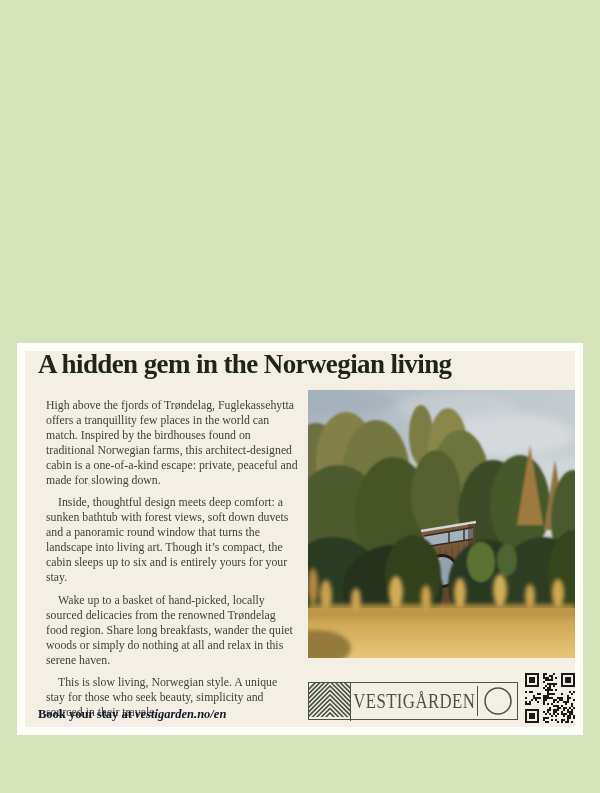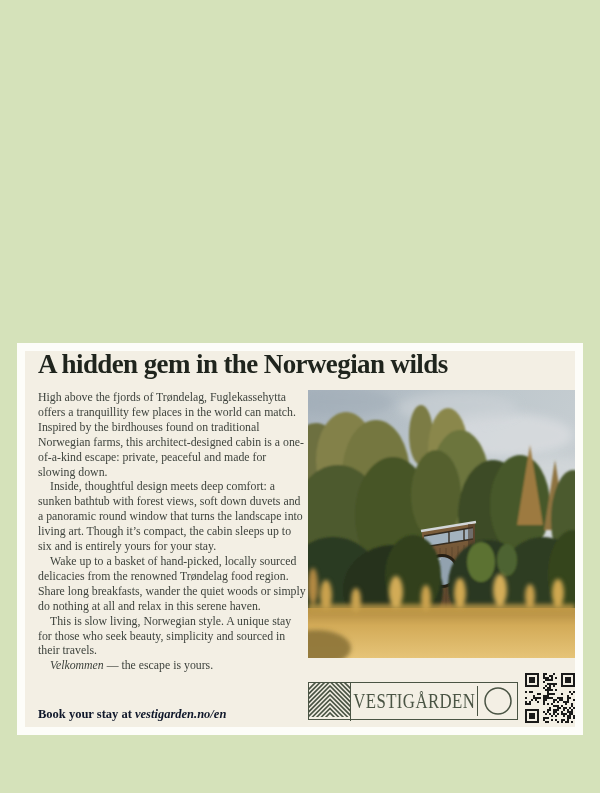--- a/index.html
+++ b/index.html
@@ -22,21 +22,21 @@
   }
   h1.headline{
     position:absolute;left:13px;top:-4px;margin:0;
     font-size:27px;font-weight:700;letter-spacing:-0.6px;line-height:34px;
     color:var(--headline);white-space:nowrap;
   }
   .body-text{
     position:absolute;left:13px;top:39px;width:268px;
     font-size:11.8px;line-height:14.9px;color:var(--body-text);
   }
-  .body-text p{margin:0;}
+  .body-text p{margin:8px;}
   .paras p:not(:first-child){text-indent:12px;}
   .closing{text-indent:12px;}
   .photo{
     position:absolute;left:283px;top:39px;width:267px;height:268px;overflow:hidden;
   }
   .logo{
     position:absolute;left:283px;top:331px;width:210px;height:38px;
     border:1.5px solid var(--brand-green);display:flex;align-items:center;
   }
   .logo-chevron{width:42px;border-right:1.5px solid var(--brand-green);overflow:hidden;}
@@ -52,30 +52,29 @@
     position:absolute;left:13px;top:356px;margin:0;
     font-size:12.5px;font-weight:700;color:#0f172a;
   }
 </style>
 </head>
 <body>
 
 <div class="card">
   <div class="card-inner">
 
-    <h1 class="headline">A hidden gem in the Norwegian wilds</h1>
+    <h1 class="headline">A hidden gem in the Norwegian living</h1>
 
     <div class="body-text">
       <div class="paras">
           <p>High above the fjords of Trøndelag, Fuglekassehytta offers a tranquillity few places in the world can match. Inspired by the birdhouses found on traditional Norwegian farms, this architect-designed cabin is a one-of-a-kind escape: private, peaceful and made for slowing down.</p>
           <p>Inside, thoughtful design meets deep comfort: a sunken bathtub with forest views, soft down duvets and a panoramic round window that turns the landscape into living art. Though it’s compact, the cabin sleeps up to six and is entirely yours for your stay.</p>
           <p>Wake up to a basket of hand-picked, locally sourced delicacies from the renowned Trøndelag food region. Share long breakfasts, wander the quiet woods or simply do nothing at all and relax in this serene haven.</p>
           <p>This is slow living, Norwegian style. A unique stay for those who seek beauty, simplicity and sourced in their travels.</p>
         </div>
-      <p class="closing"><i>Velkommen</i><span> — the escape is yours.</span></p>
     </div>
 
     <div class="photo">
       <svg width="267" height="268" viewBox="0 0 267 268" xmlns="http://www.w3.org/2000/svg">
         <defs>
           <linearGradient id="sky" x1="0" y1="0" x2="1" y2="0.7">
             <stop offset="0" stop-color="#a8b3bd"></stop>
               <stop offset="0.5" stop-color="#bfc8cd"></stop>
               <stop offset="1" stop-color="#ccd2d5"></stop>
           </linearGradient>

